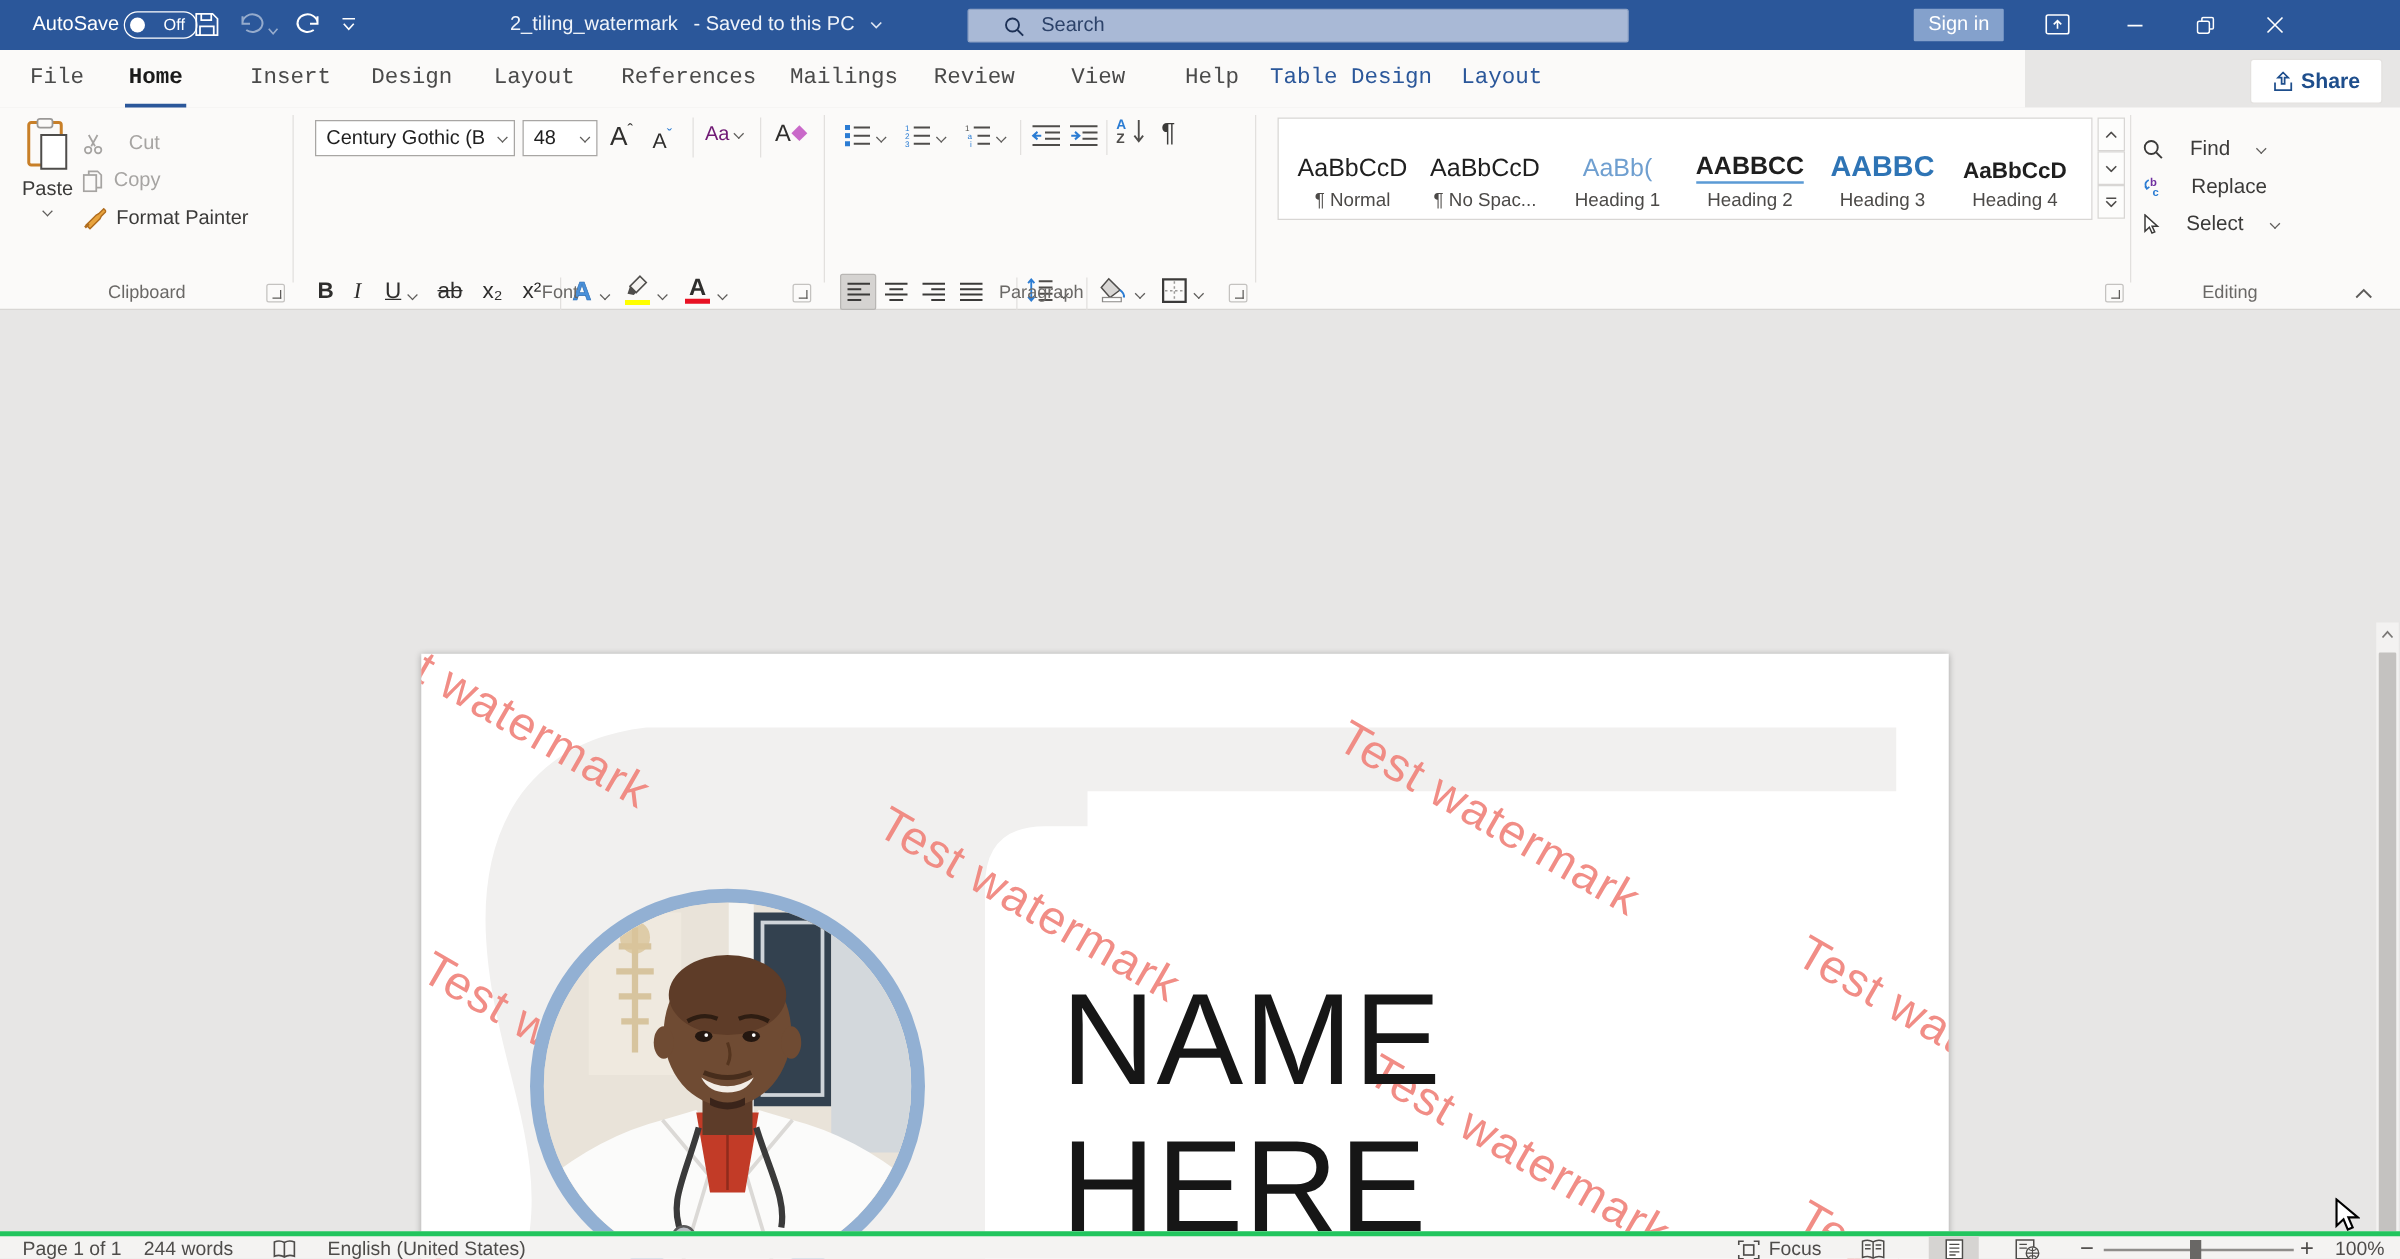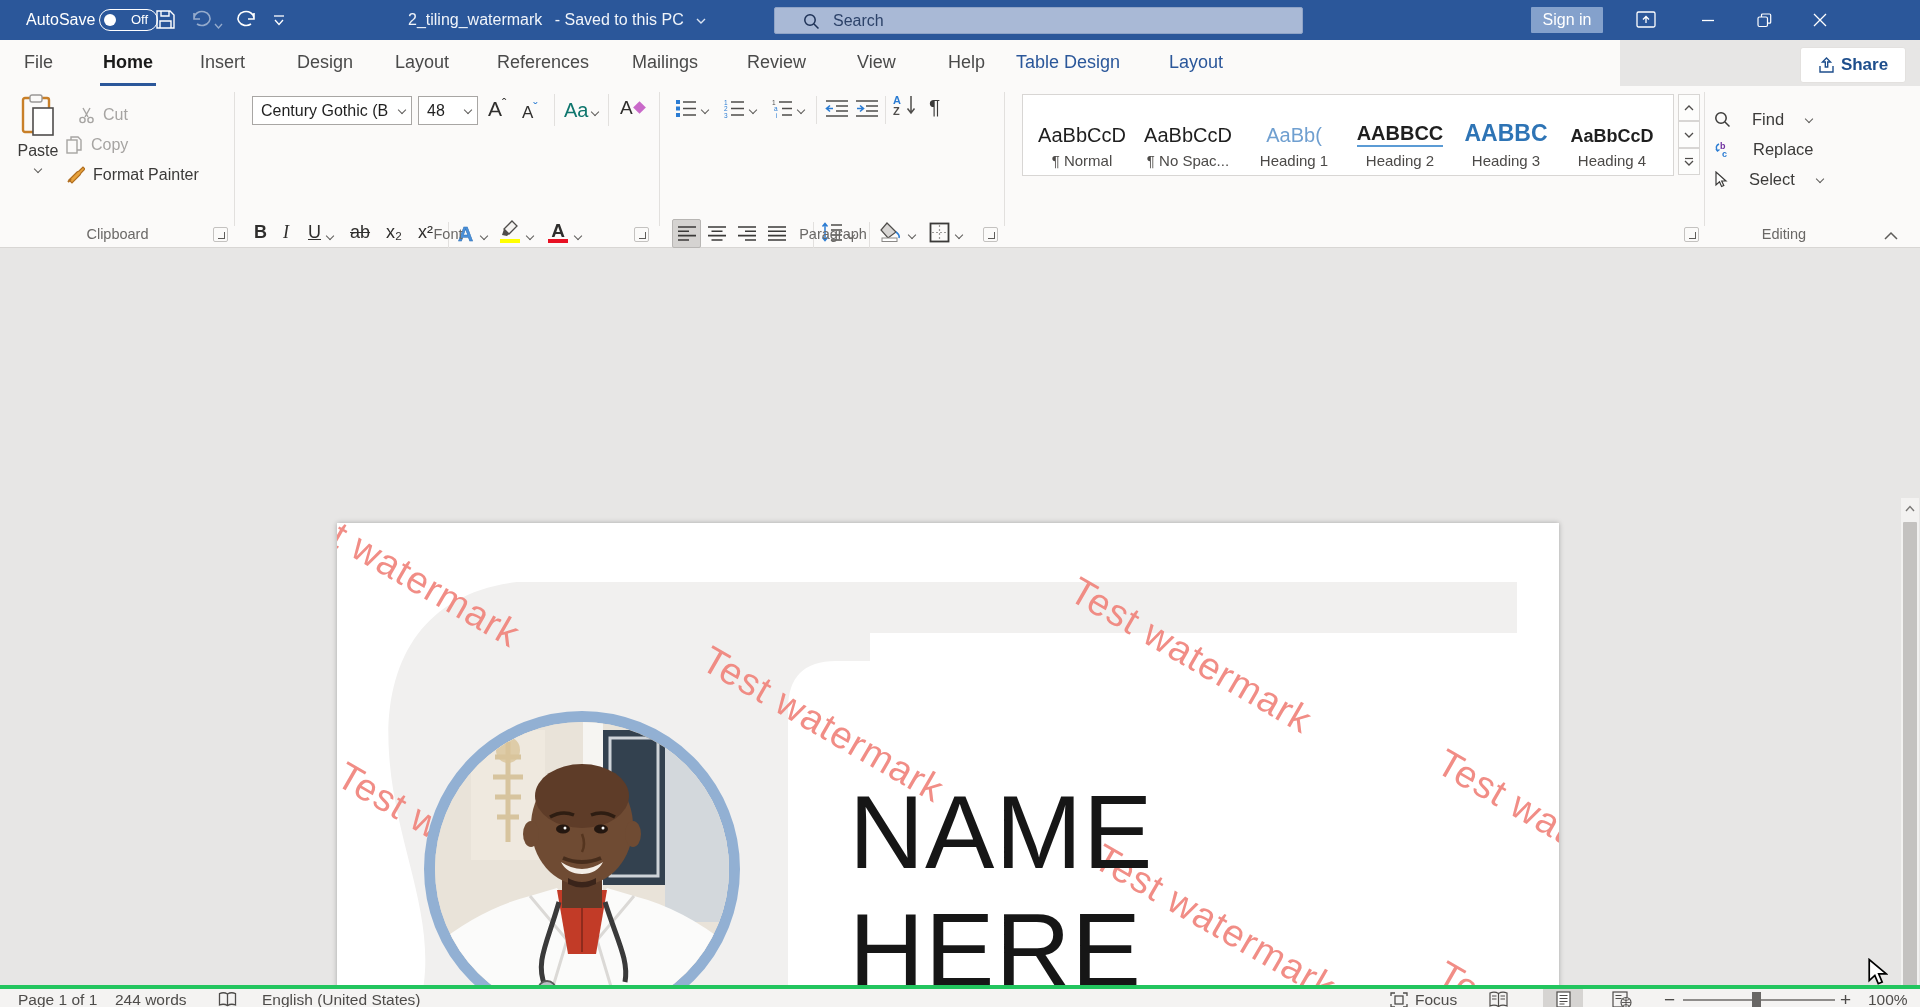--- a/index.html
+++ b/index.html
@@ -15,21 +15,21 @@
   .tb-icon { position:absolute; top:9px; width:24px; height:22px; }
   #title-group { position:absolute; left:408px; top:0; line-height:40px; font-size:16px; color:#f0f4fa; white-space:nowrap; }
   #search-box { position:absolute; left:774px; top:7px; width:529px; height:27px; background:#a9b9d6; border:1px solid #8fa3c6; border-radius:2px; }
   #search-box svg { position:absolute; left:28px; top:5px; }
   #search-input { position:absolute; left:58px; top:0; width:440px; height:25px; border:none; background:transparent; font-size:16px; color:#22375c; font-family:"Liberation Sans",sans-serif; outline:none; }
   #search-input::placeholder { color:#2c4269; opacity:1; }
   #signin-btn { position:absolute; left:1531px; top:7px; width:72px; height:26px; background:#84a1cc; color:#fff; font-size:16px; text-align:center; line-height:26px; border-radius:1px; }
   .winctl { position:absolute; top:0; width:44px; height:40px; display:flex; align-items:center; justify-content:center; }
 
   
-  #tabrow { position:absolute; left:0; top:40px; width:1620px; height:46px; background:#fbfaf9; z-index:9; }
+  #tabrow { position:absolute; left:0; top:40px; width:1620px; height:46px; background:#fbfaf9; z-index:9;font-family:Liberation Mono, monospace; }
   .tab { position:absolute; top:0; height:46px; line-height:44px; font-size:18px; color:#4a4a4a; padding:0 3px; white-space:nowrap; }
   .tab.active { color:#1a1a1a; font-weight:700; border-bottom:3px solid #2b579a; }
   .tab.contextual { color:#2b579a; }
   #share-btn { position:absolute; left:1800px; top:47px; width:106px; height:36px; background:#fff; border:1px solid #e3e1df; border-radius:3px; color:#1e4e8c; font-size:17px; font-weight:700; display:flex; align-items:center; justify-content:center; gap:6px; z-index:9; }
 
   
   #ribbon { position:absolute; left:0; top:86px; width:1920px; height:162px; background:#fbfaf9; border-bottom:1px solid #d8d6d4; z-index:8; }
   .rgroup { position:absolute; top:0; height:162px; }
   .gdivider { position:absolute; top:6px; width:1px; height:134px; background:#e2e0de; }
   .glabel { position:absolute; top:140px; width:100%; text-align:center; font-size:14.5px; color:#6a6866; }
@@ -182,21 +182,21 @@
   <div class="rgroup" style="left:0;width:235px">
     <div class="abs" style="left:12px;top:8px;width:52px;height:104px;text-align:center">
       <svg width="36" height="44" viewBox="0 0 36 44">
         <rect x="3" y="4" width="26" height="34" rx="2" fill="none" stroke="#c87f28" stroke-width="2.4"></rect>
         <rect x="10" y="1" width="12" height="7" rx="2" fill="#fbfaf9" stroke="#9a9896" stroke-width="1.4"></rect>
         <rect x="13" y="14" width="20" height="27" fill="#fff" stroke="#4f4d4b" stroke-width="1.6"></rect>
       </svg>
       <div class="rbtn-label">Paste</div>
       <span class="chev" style="margin-top:2px"></span>
     </div>
-    <div class="abs" style="left:78px;top:20px;display:flex;gap:8px;align-items:flex-end">
+    <div class="abs" style="left:66px;top:20px;display:flex;gap:20px;align-items:flex-end">
       <svg width="17" height="17" viewBox="0 0 17 17">
           <path d="M5 1 l5 9 M12 1 l-5 9" stroke="#a6a4a2" stroke-width="1.4" fill="none"></path>
           <circle cx="4.5" cy="13" r="2.6" fill="none" stroke="#a6a4a2" stroke-width="1.4"></circle>
           <circle cx="12.5" cy="13" r="2.6" fill="none" stroke="#a6a4a2" stroke-width="1.4"></circle>
         </svg>
       <span class="rbtn-label disabled-label">Cut</span>
     </div>
     <div class="abs" style="left:66px;top:50px;display:flex;gap:8px;align-items:center">
       <svg width="17" height="18" viewBox="0 0 17 18">
           <rect x="1" y="4" width="10" height="13" fill="none" stroke="#a6a4a2" stroke-width="1.4"></rect>
@@ -219,21 +219,21 @@
   <div class="rgroup" style="left:236px;width:424px">
     <div class="combo" style="left:16px;top:10px;width:160px">
       <span>Century Gothic (B</span><span class="chev"></span>
     </div>
     <div class="combo" style="left:182px;top:10px;width:60px">
       <span>48</span><span class="chev"></span>
     </div>
     <div class="abs" style="left:252px;top:10px;font-size:21px;color:#2f2e2d"><span>A</span><span style="font-size:13px;vertical-align:8px">ˆ</span></div>
     <div class="abs" style="left:286px;top:14px;font-size:17px;color:#2f2e2d"><span>A</span><span style="font-size:13px;color:#2b7cd3;vertical-align:6px">ˇ</span></div>
     <div class="gdivider" style="left:318px;top:8px;height:32px"></div>
-    <div class="abs" style="left:328px;top:13px;font-size:20px;color:#0f766e"><span>Aa</span><span class="chev" style="margin-left:3px"></span></div>
+    <div class="abs" style="left:328px;top:13px;font-size:16px;color:#701a75"><span>Aa</span><span class="chev" style="margin-left:3px"></span></div>
     <div class="gdivider" style="left:372px;top:8px;height:32px"></div>
     <div class="abs" style="left:384px;top:11px;font-size:19px;color:#2f2e2d"><span>A</span><span style="display:inline-block;width:9px;height:9px;background:#c969c9;transform:rotate(45deg);margin-left:2px;vertical-align:2px"></span></div>
 
     <div class="fmt" style="left:18px;font-weight:700">B</div>
     <div class="fmt" style="left:47px;font-family:'Liberation Serif',serif;font-style:italic">I</div>
     <div class="fmt" style="left:72px;text-decoration:underline">U</div>
     <span class="chev" style="position:absolute;left:90px;top:146px"></span>
     <div class="fmt" style="left:114px;text-decoration:line-through">ab</div>
     <div class="fmt" style="left:150px">x₂</div>
     <div class="fmt" style="left:182px">x²</div>

